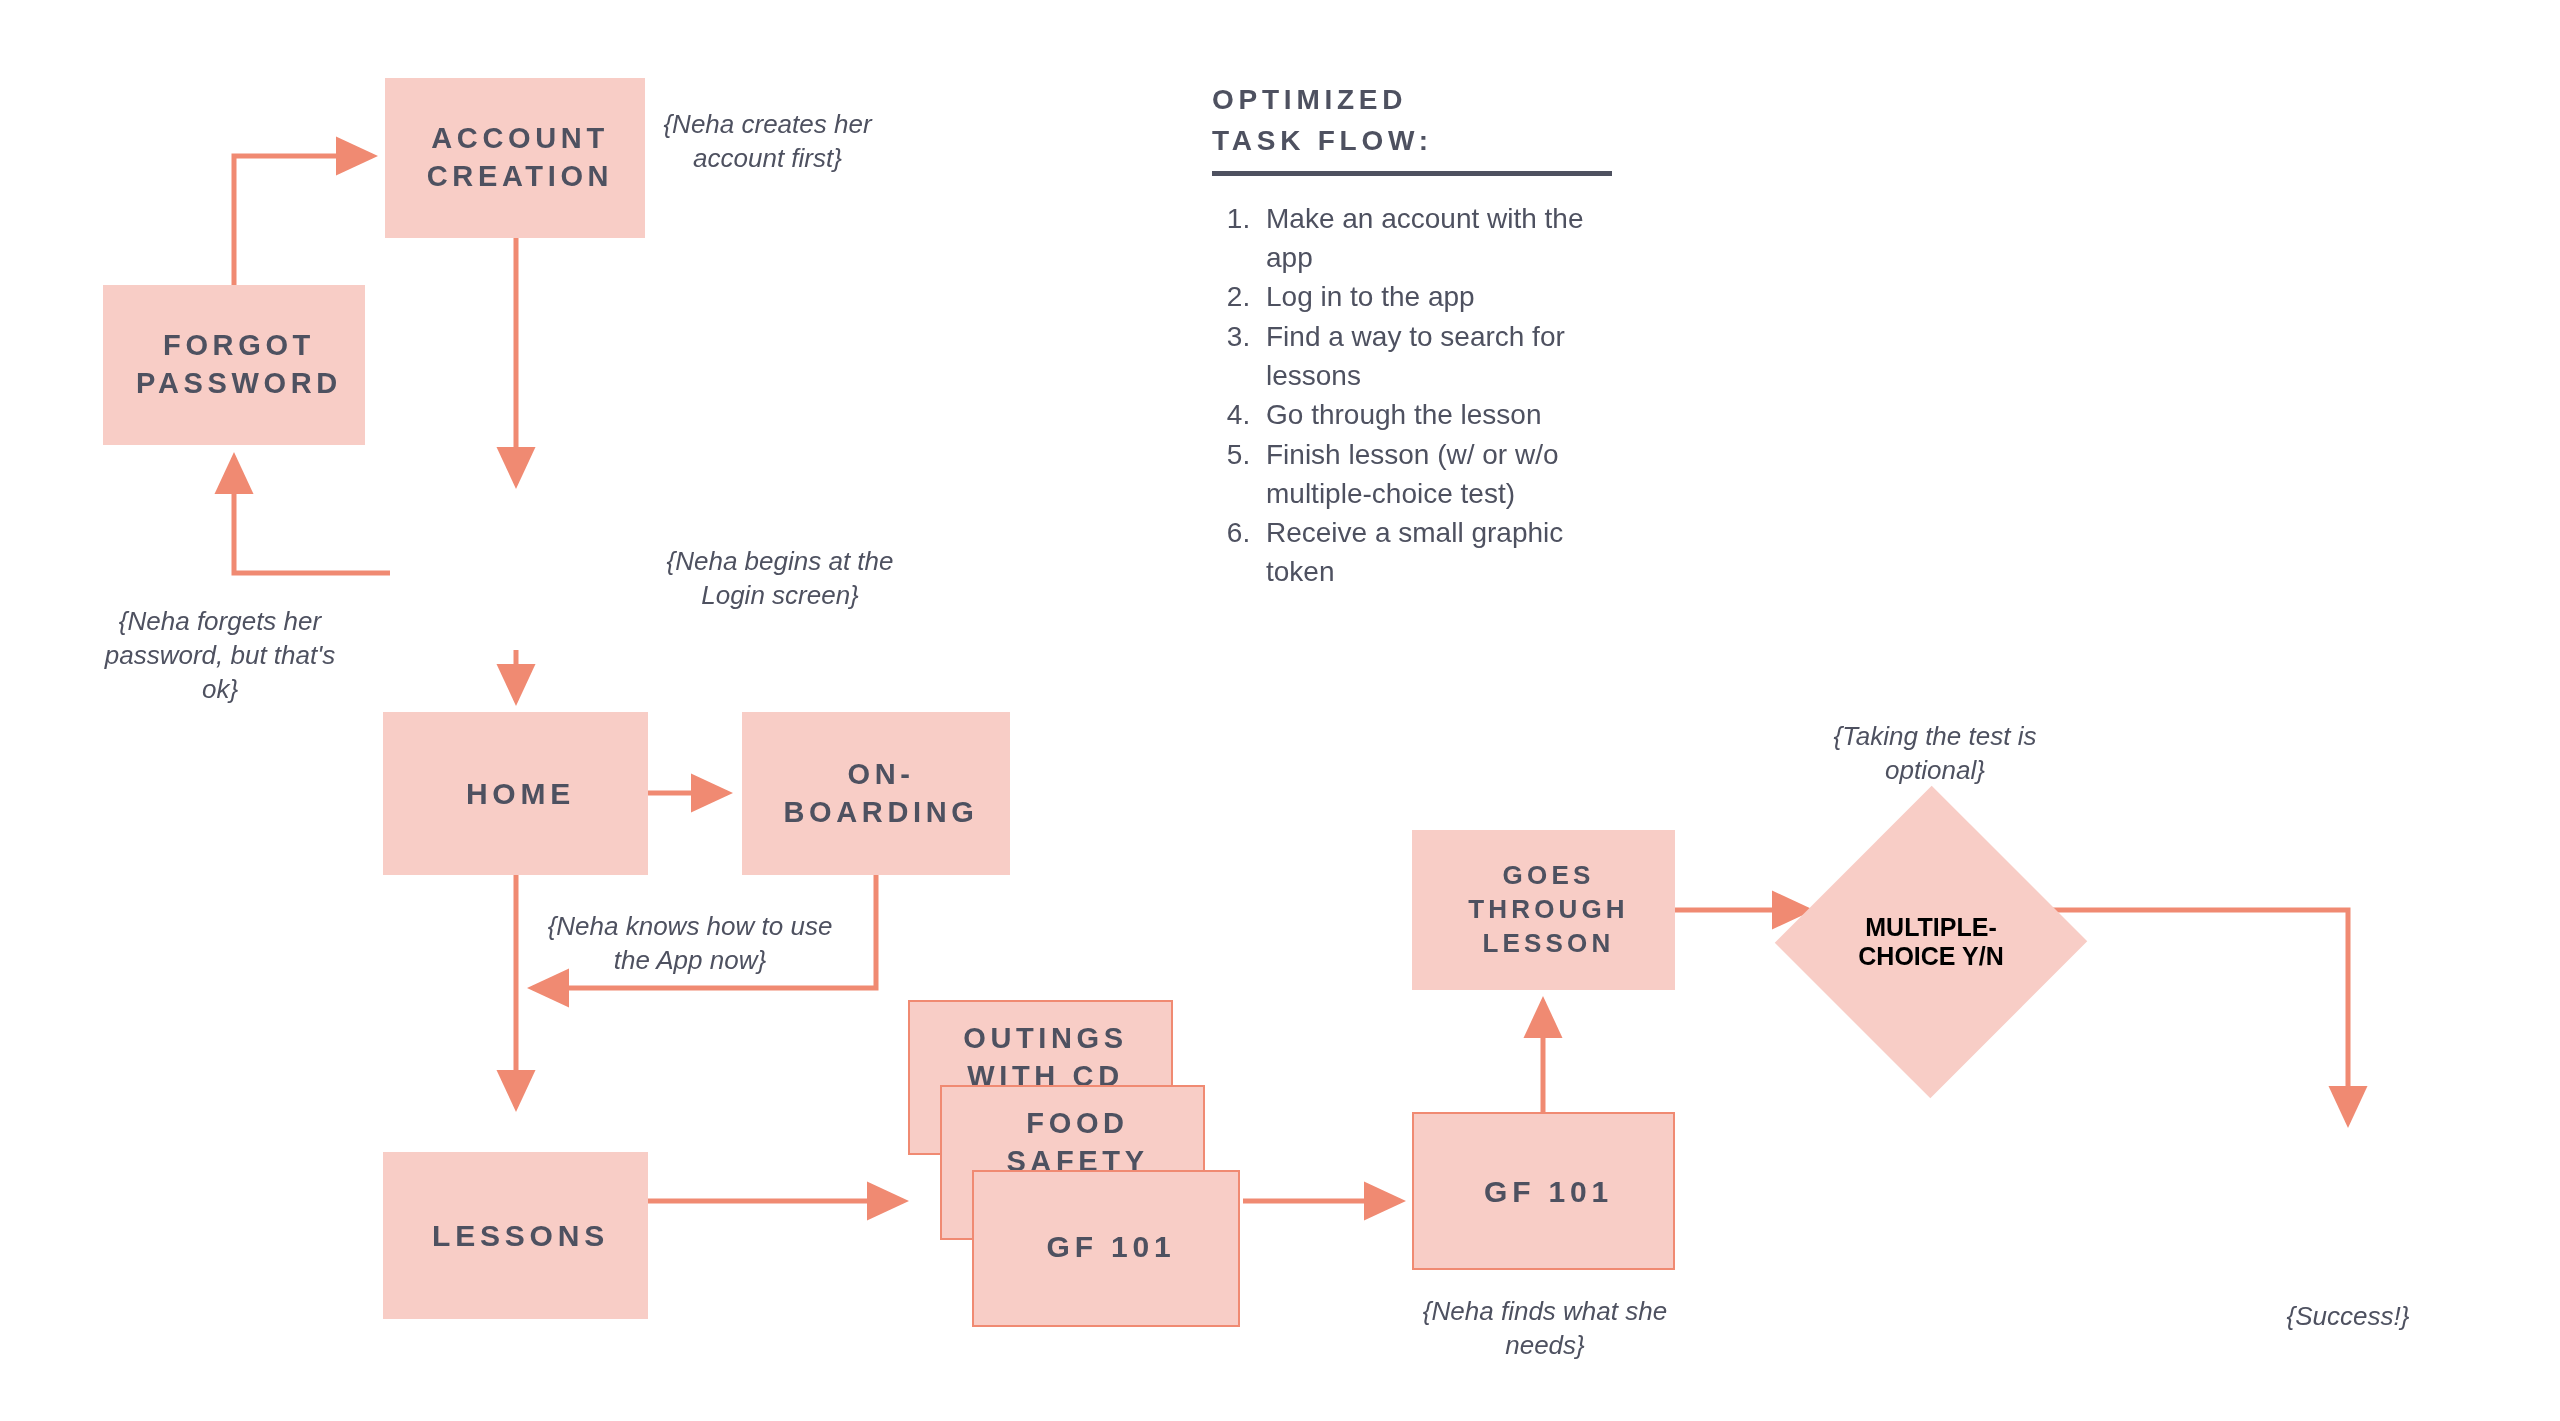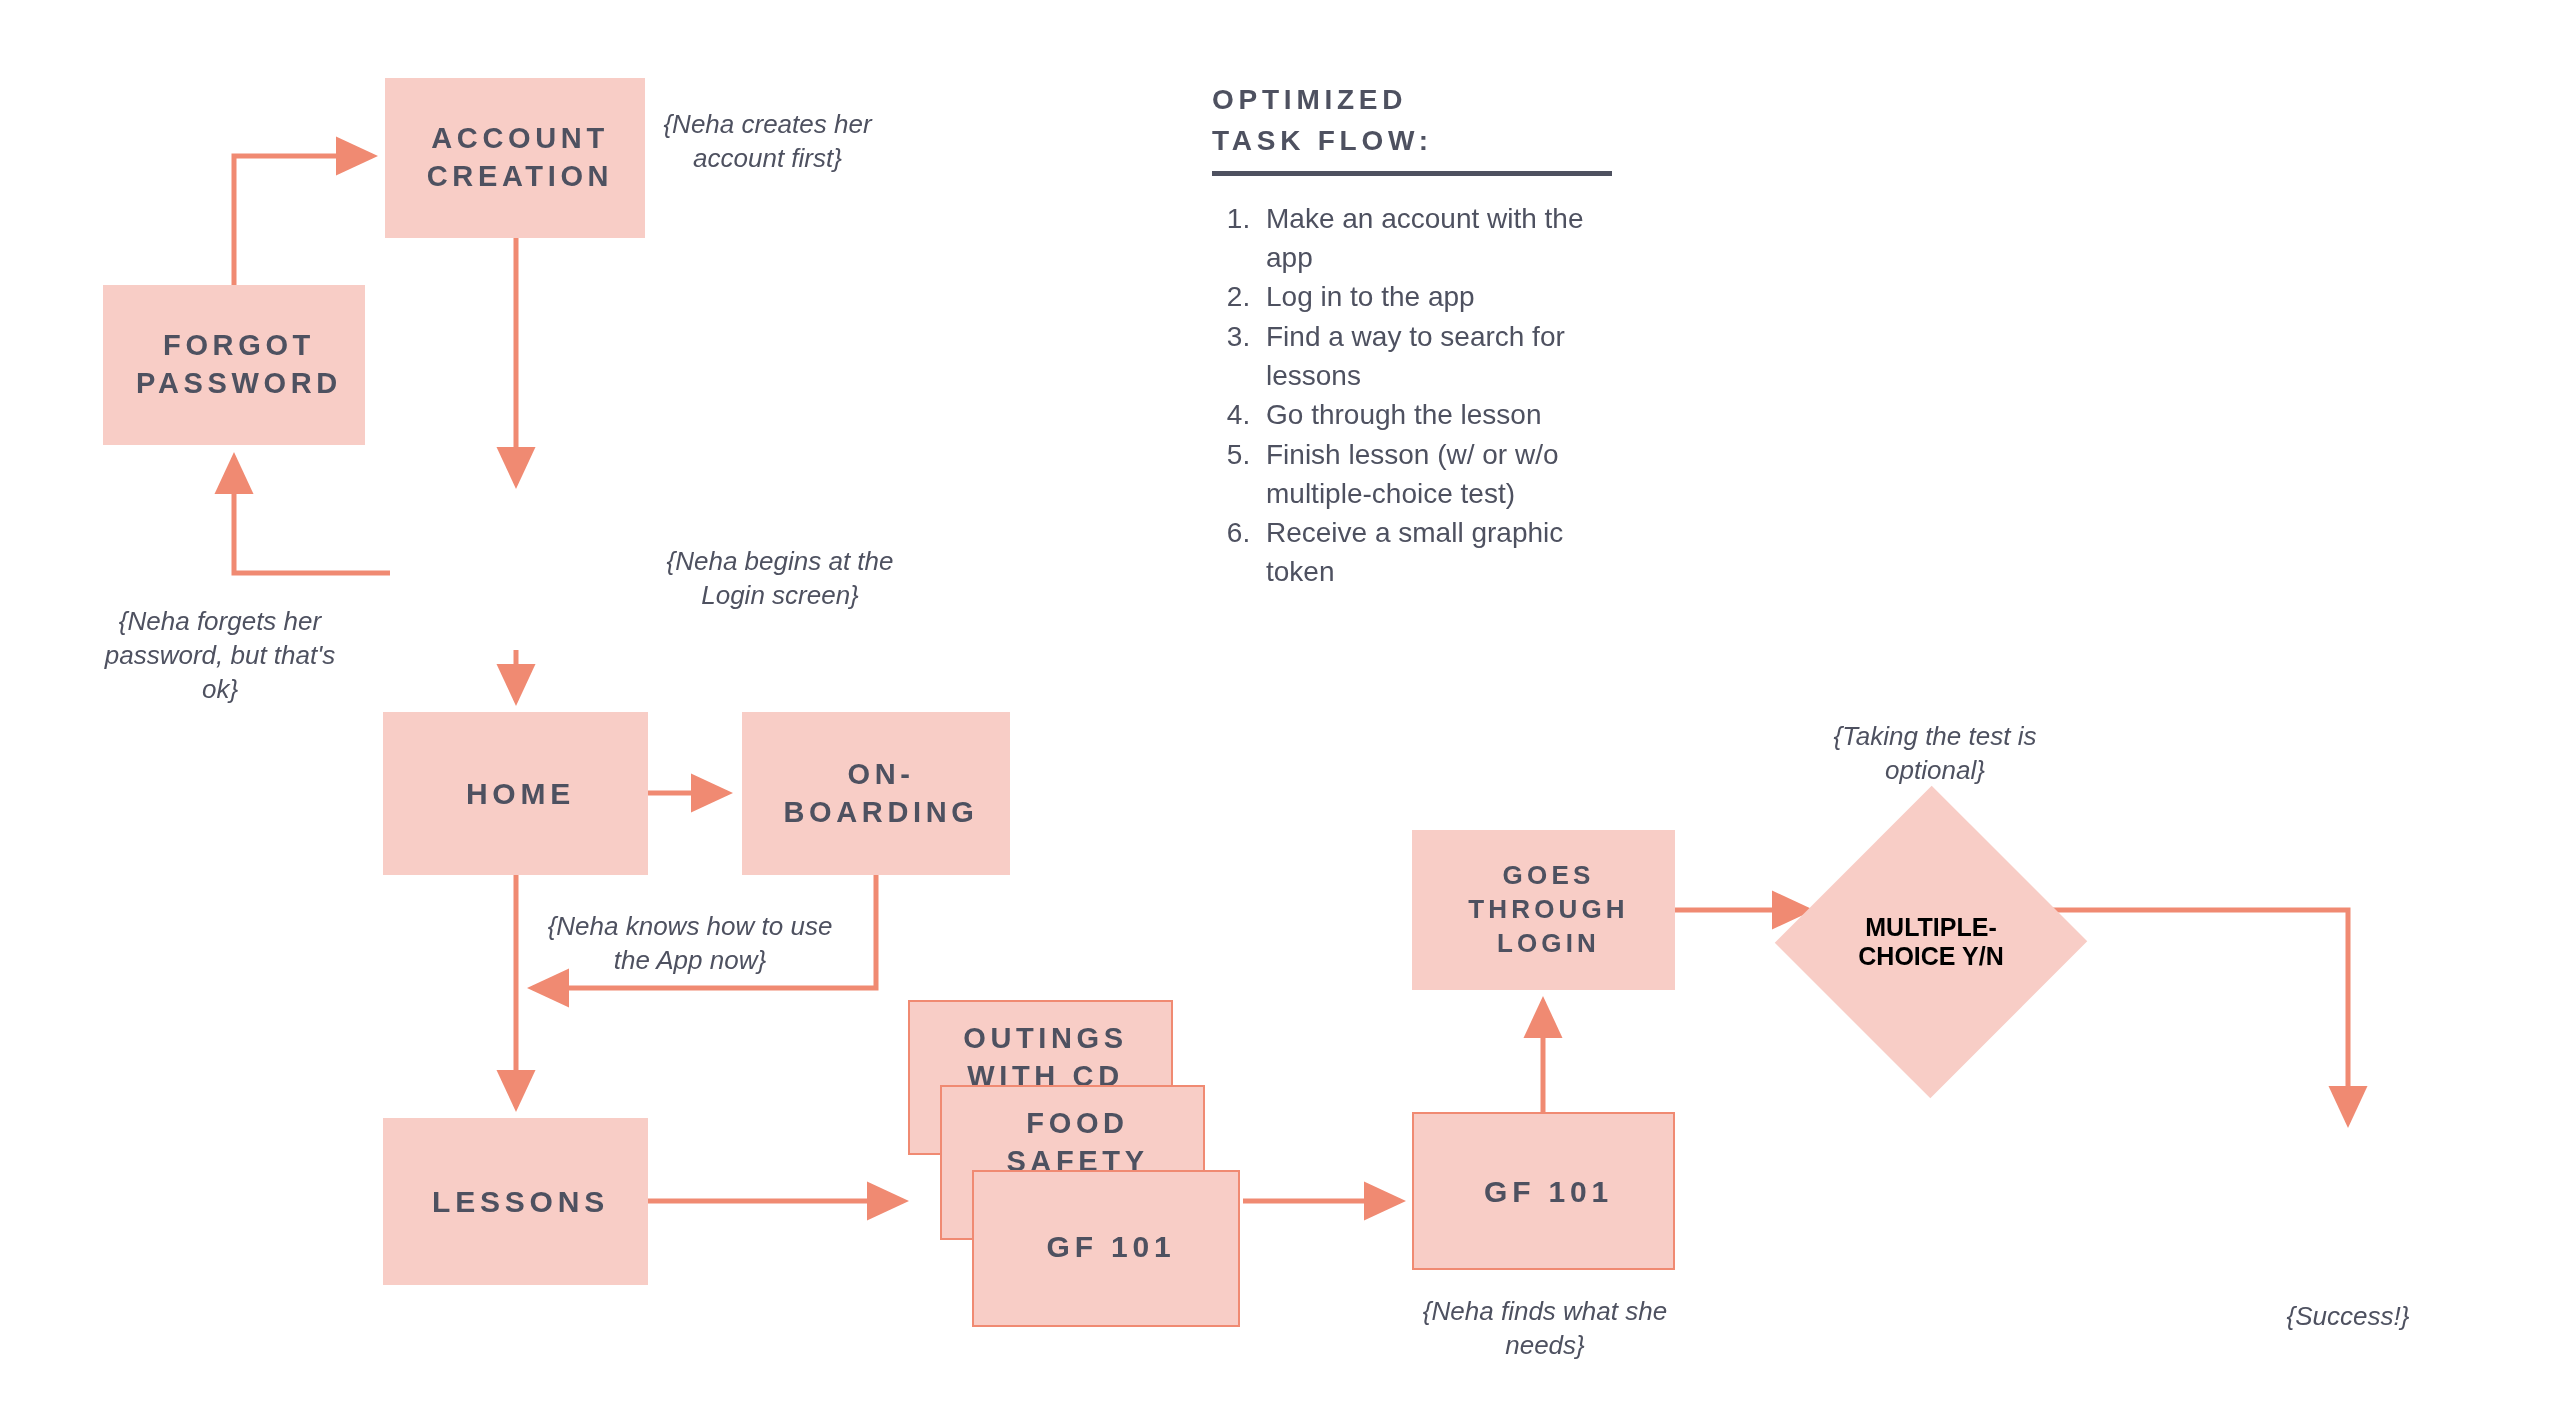--- a/index.html
+++ b/index.html
@@ -79,41 +79,41 @@
 
   <div class="node rect" style="left:383px;top:712px;width:265px;height:163px;">
     <span class="lbl" style="font-size:30px;">HOME</span>
   </div>
 
   <div class="node rect" style="left:742px;top:712px;width:268px;height:163px;">
     <span class="lbl" style="font-size:29px;">ON-BOARDING</span>
   </div>
   <div class="note" style="left:545px;top:910px;width:290px;">{Neha knows how to use the App now}</div>
 
-  <div class="node rect" style="left:383px;top:1118px;width:265px;height:167px;">
+  <div class="node rect" style="left:383px;top:1152px;width:265px;height:167px;">
     <span class="lbl" style="font-size:30px;">LESSONS</span>
   </div>
 
   <div class="node rect card" style="left:908px;top:1000px;width:265px;height:155px;align-items:flex-start;padding-top:18px;">
     <span class="lbl" style="font-size:29px;">OUTINGS WITH CD</span>
   </div>
   <div class="node rect card" style="left:940px;top:1085px;width:265px;height:155px;align-items:flex-start;padding-top:18px;">
     <span class="lbl" style="font-size:29px;">FOOD SAFETY</span>
   </div>
   <div class="node rect card" style="left:972px;top:1170px;width:268px;height:157px;align-items:flex-start;padding-top:55px;">
     <span class="lbl" style="font-size:30px;">GF 101</span>
   </div>
 
   <div class="node rect card" style="left:1412px;top:1112px;width:263px;height:158px;">
     <span class="lbl" style="font-size:30px;">GF 101</span>
   </div>
   <div class="note" style="left:1410px;top:1295px;width:270px;">{Neha finds what she needs}</div>
 
   <div class="node rect" style="left:1412px;top:830px;width:263px;height:160px;">
-    <span class="lbl" style="font-size:26px;">GOES THROUGH LOGIN</span>
+    <span class="lbl" style="font-size:26px;">GOES THROUGH LESSON</span>
   </div>
 
   <div style="position:absolute;left:1821px;top:831px;width:220px;height:222px;font-weight:bold;">
     <div style="position:absolute;inset:0;background:var(--pink);transform:rotate(45deg);"></div>
     <div style="position:absolute;inset:0;display:flex;align-items:center;justify-content:center;text-align:center;">
       <span class="lbl" style="font-size:25px;">MULTIPLE-CHOICE Y/N</span>
     </div>
   </div>
   <div class="note" style="left:1805px;top:720px;width:260px;">{Taking the test is optional}</div>
 

